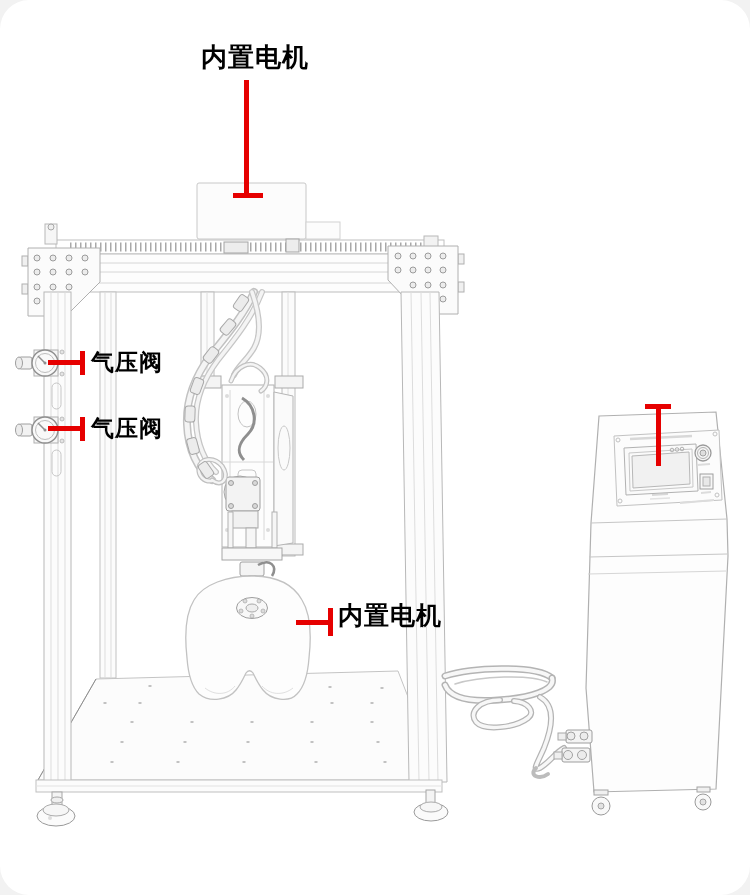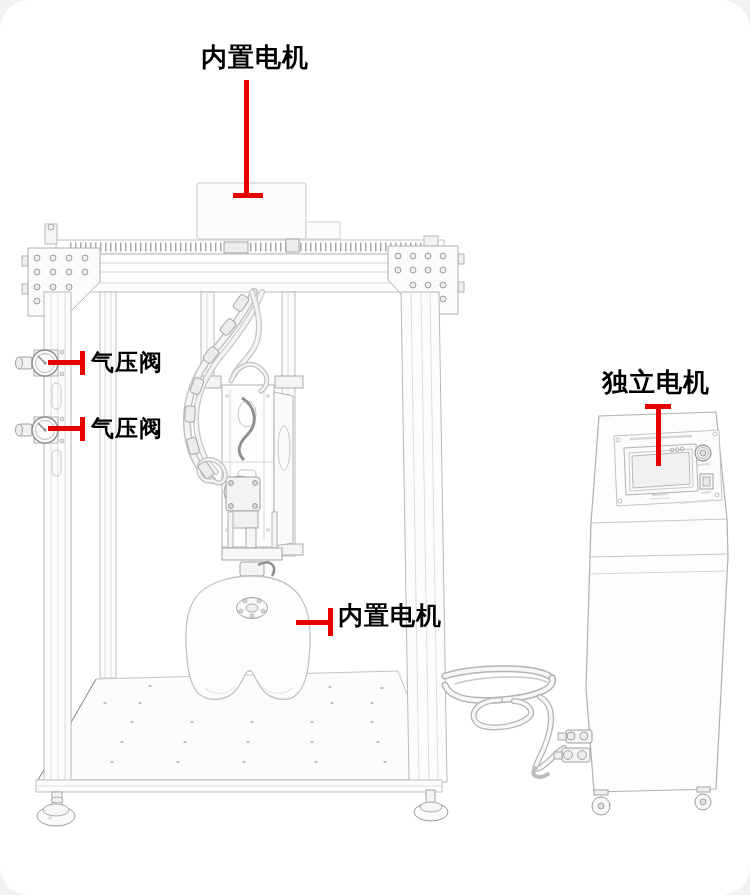--- a/index.html
+++ b/index.html
@@ -370,15 +370,14 @@
   <div class="callout" style="left:296px;top:620px;width:33px;height:5px;"></div>
   <div class="callout" style="left:328px;top:608px;width:5px;height:28px;"></div>
 
   <div class="callout" style="left:645px;top:404px;width:26px;height:5px;"></div>
   <div class="callout" style="left:656px;top:408px;width:5px;height:58px;"></div>
 
   <div class="diagram-label lbl-builtin">内置电机</div>
   <div class="diagram-label lbl-valve1">气压阀</div>
   <div class="diagram-label lbl-valve2">气压阀</div>
   <div class="diagram-label lbl-fixture">内置电机</div>
-  <div class="diagram-label lbl-indep">独立电机</div>
 
 </div>
 
 </body></html>

